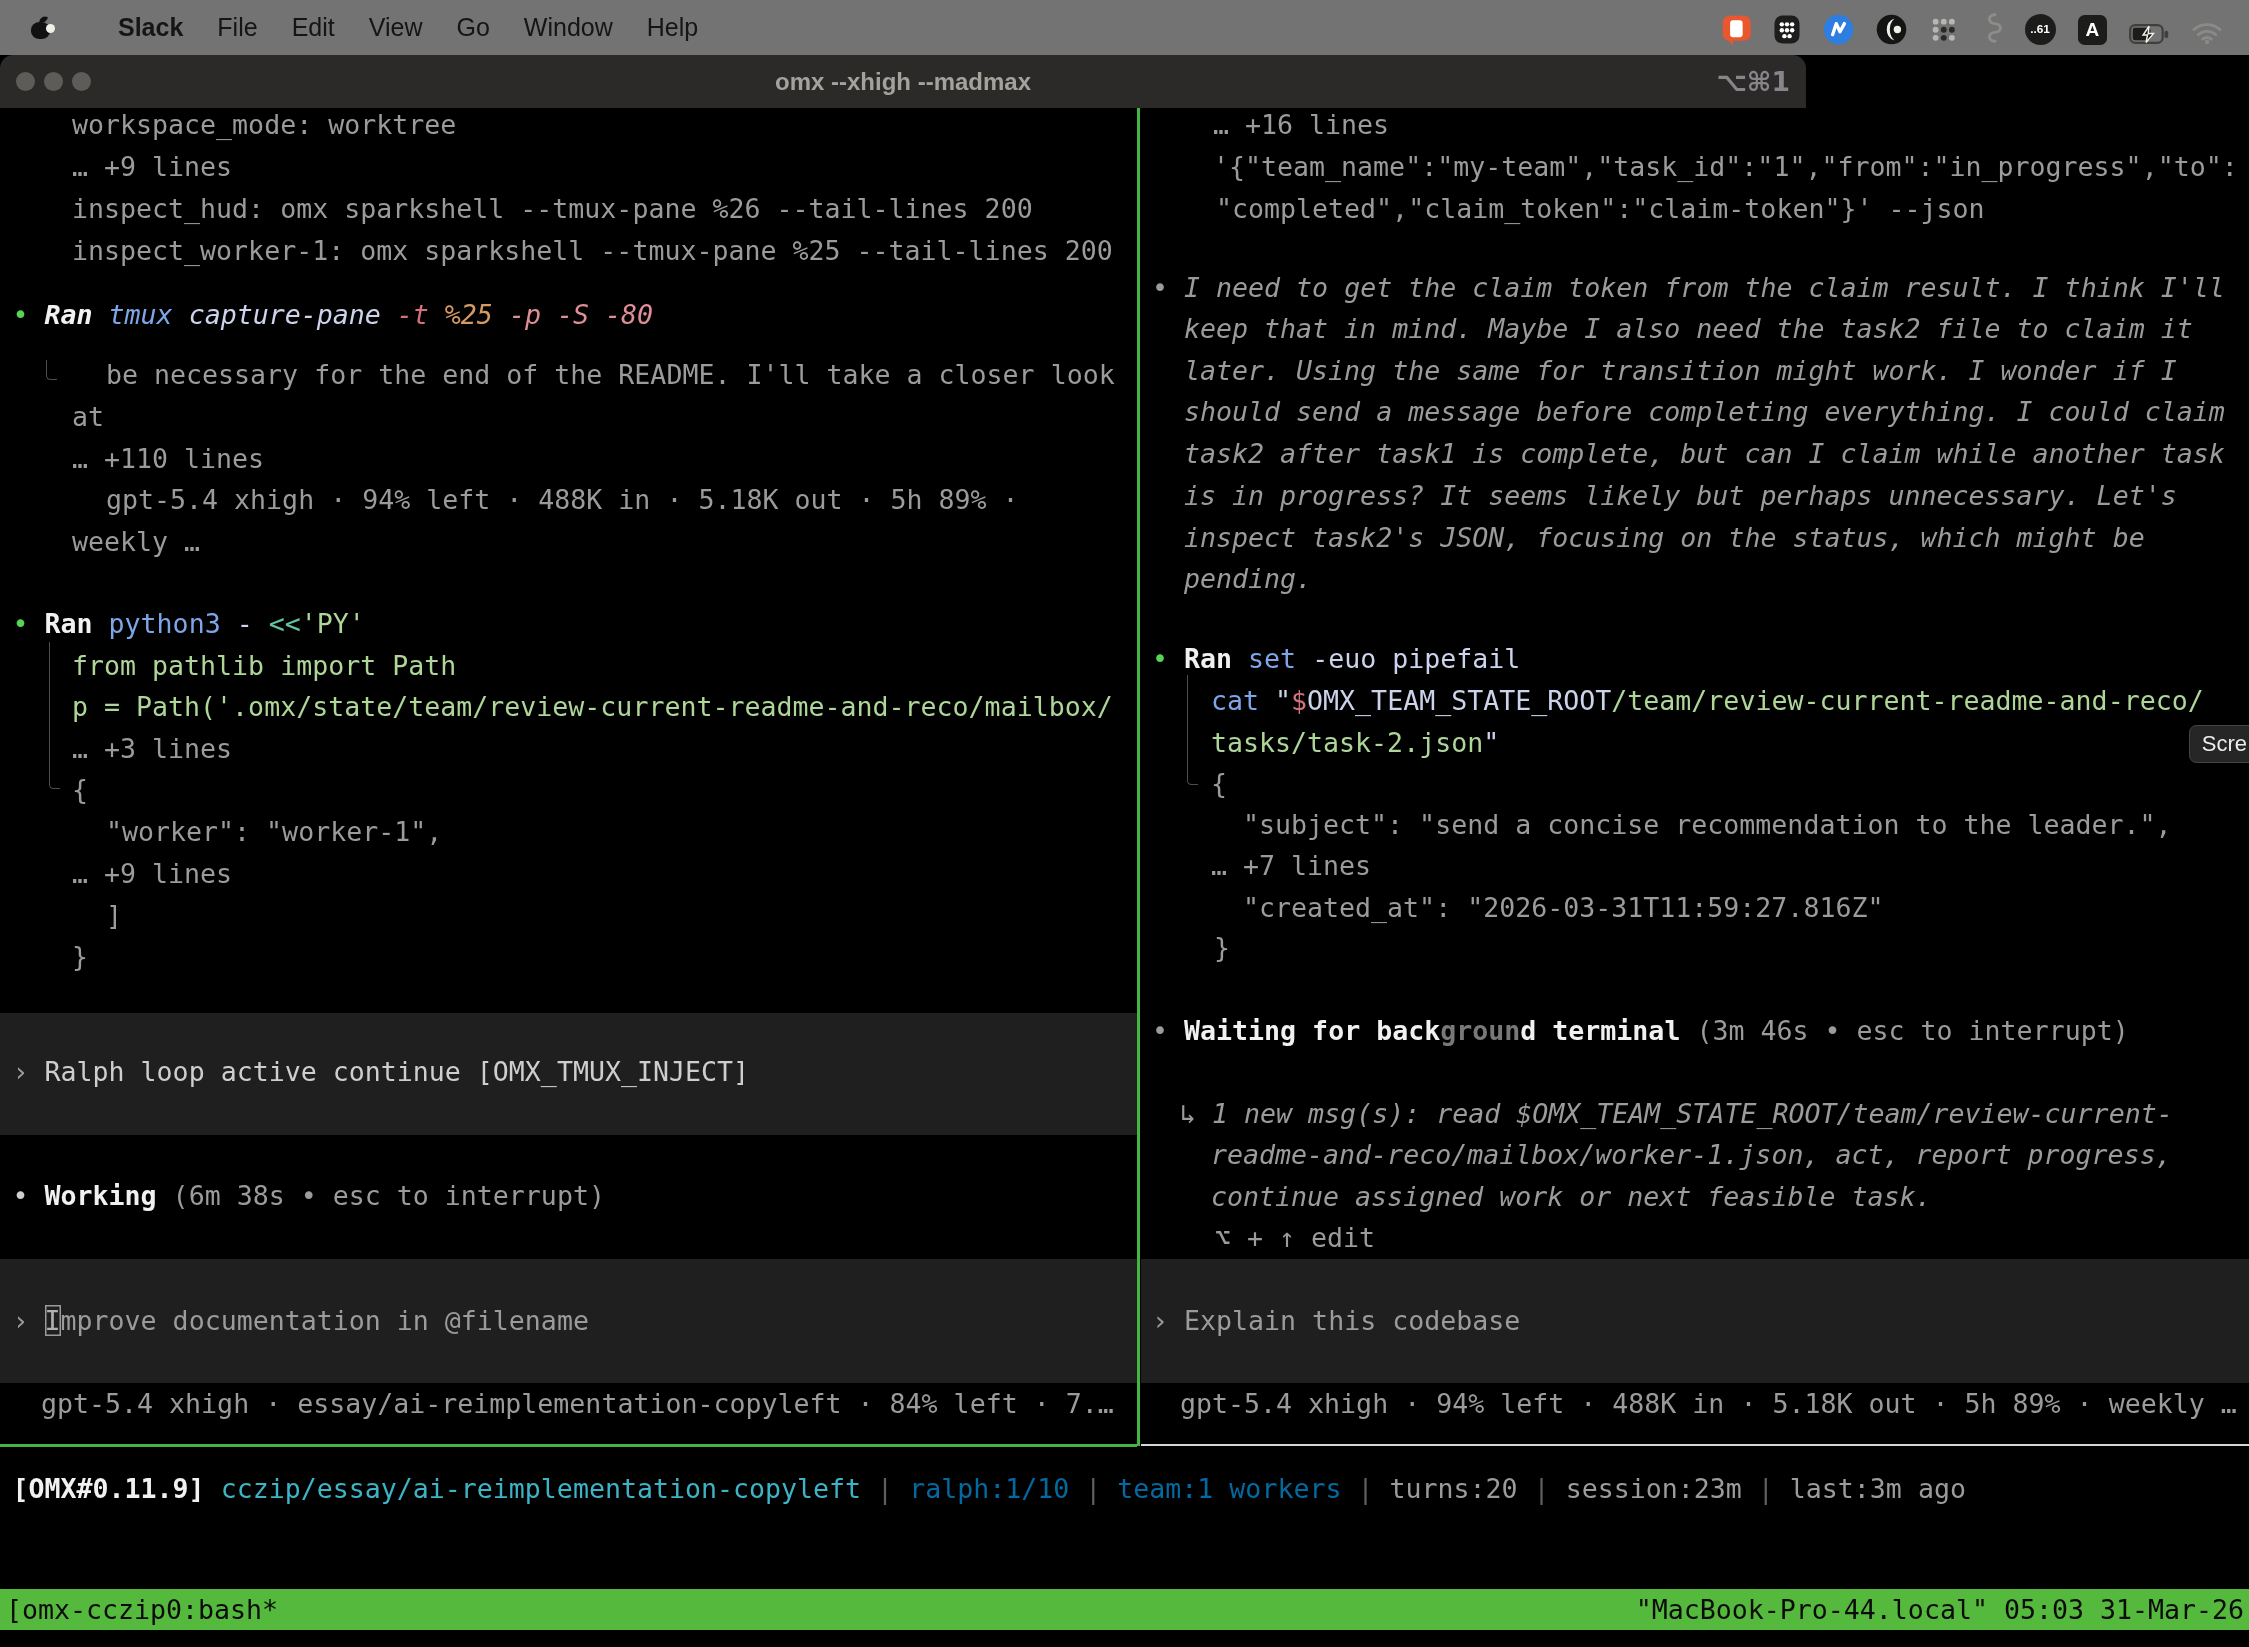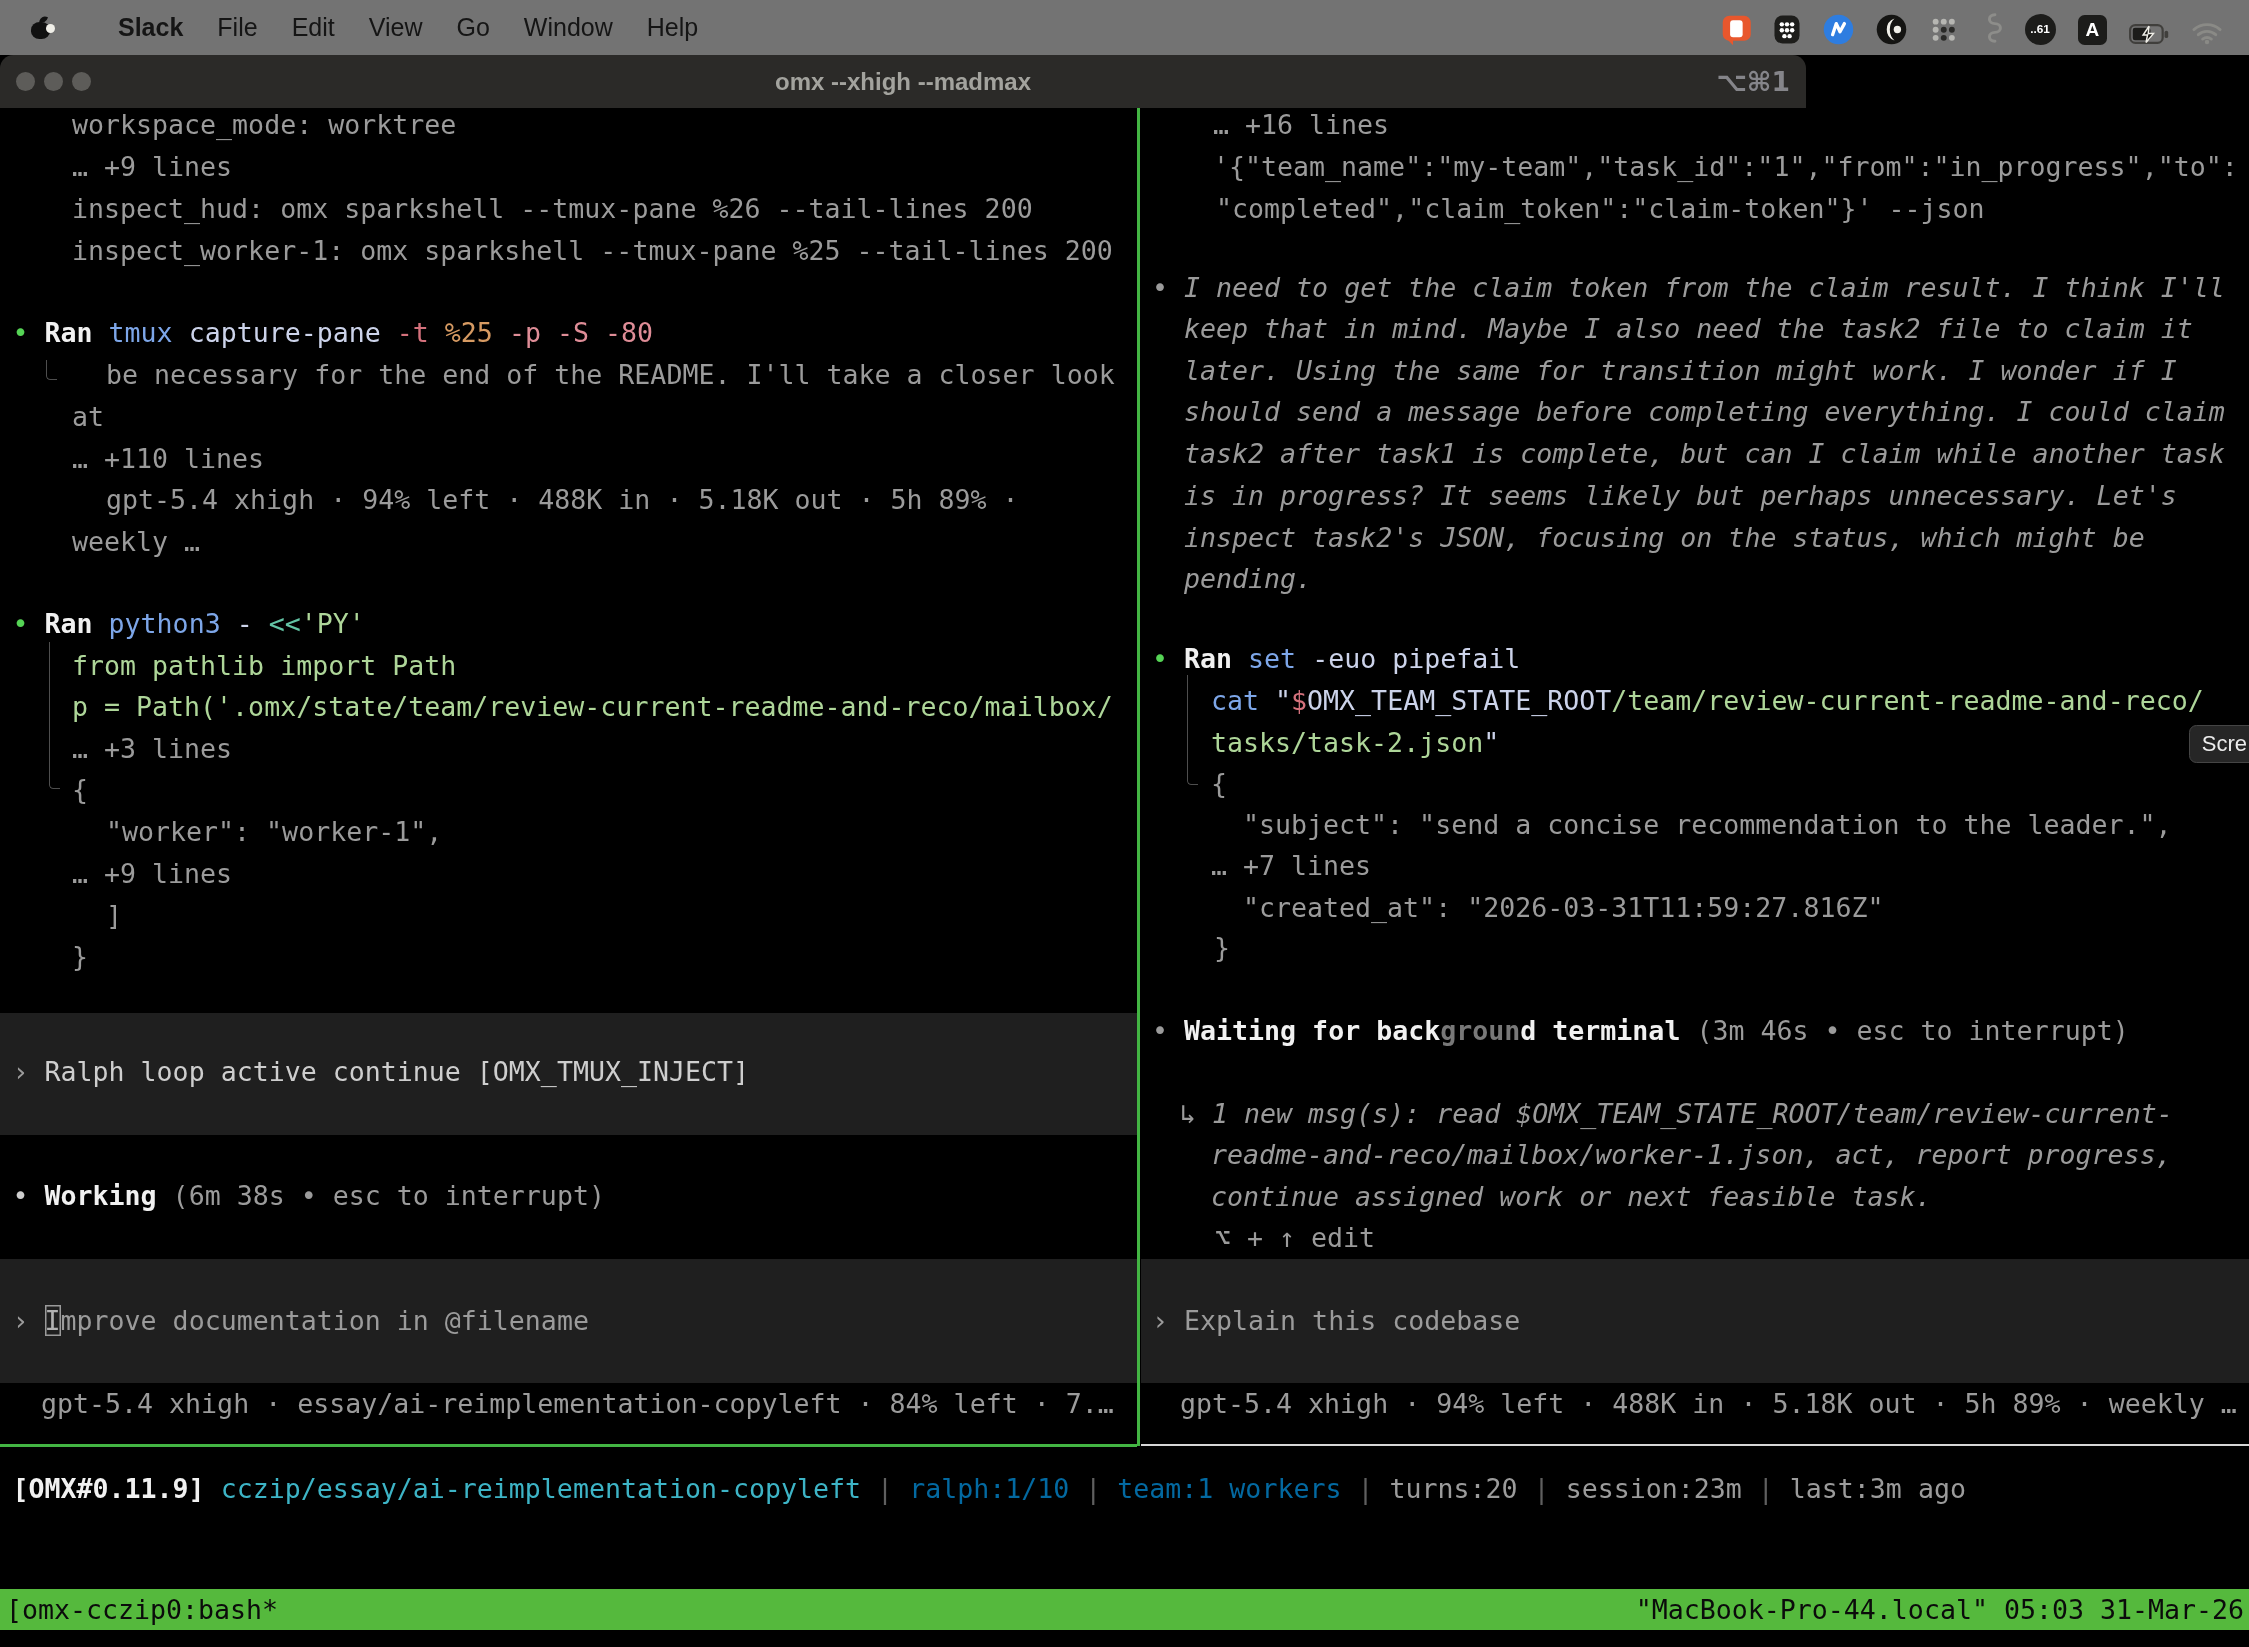--- a/index.html
+++ b/index.html
@@ -176,21 +176,21 @@
 
   <div class="guide" style="left:46px;top:360px;width:10.3px;height:19px"></div>
   <div class="guide" style="left:49px;top:642px;width:10.3px;height:146px"></div>
   <div class="guide" style="left:1187px;top:675px;width:10.3px;height:109px"></div>
 
   <div class="layer">
       <div class="tl" style="left: 72px; top: 109px;"><span class="g">workspace_mode: worktree</span></div>
       <div class="tl" style="left: 72px; top: 151px;"><span class="g">… +9 lines</span></div>
       <div class="tl" style="left: 72px; top: 193px;"><span class="g">inspect_hud: omx sparkshell --tmux-pane %26 --tail-lines 200</span></div>
       <div class="tl" style="left: 72px; top: 235px;"><span class="g">inspect_worker-1: omx sparkshell --tmux-pane %25 --tail-lines 200</span></div>
-      <div class="tl" style="left: 12.5px; top: 317px;"><span class="gb">• </span><span class="wb">Ran </span><span class="bl">tmux </span><span class="lv">capture-pane </span><span class="rd">-t </span><span class="or">%25 </span><span class="pk">-p -S -80</span></div>
+      <div class="tl" style="left: 12.5px; top: 299px; font-style: italic;"><span class="gb">• </span><span class="wb">Ran </span><span class="bl">tmux </span><span class="lv">capture-pane </span><span class="rd">-t </span><span class="or">%25 </span><span class="pk">-p -S -80</span></div>
       <div class="tl" style="left: 106px; top: 359px;"><span class="g">be necessary for the end of the README. I'll take a closer look</span></div>
       <div class="tl" style="left: 72px; top: 401px;"><span class="g">at</span></div>
       <div class="tl" style="left: 72px; top: 443px;"><span class="g">… +110 lines</span></div>
       <div class="tl" style="left: 106px; top: 484px;"><span class="g">gpt-5.4 xhigh · 94% left · 488K in · 5.18K out · 5h 89% ·</span></div>
       <div class="tl" style="left: 72px; top: 526px;"><span class="g">weekly …</span></div>
       <div class="tl" style="left: 12.5px; top: 608px;"><span class="gb">• </span><span class="wb">Ran </span><span class="bl">python3 </span><span class="lv">- </span><span class="te">&lt;&lt;</span><span class="gr">'PY'</span></div>
       <div class="tl" style="left: 72px; top: 650px;"><span class="gr">from pathlib import Path</span></div>
       <div class="tl" style="left: 72px; top: 691px;"><span class="gr">p = Path('.omx/state/team/review-current-readme-and-reco/mailbox/</span></div>
       <div class="tl" style="left: 72px; top: 733px;"><span class="g">… +3 lines</span></div>
       <div class="tl" style="left: 72px; top: 774px;"><span class="g">{</span></div>

